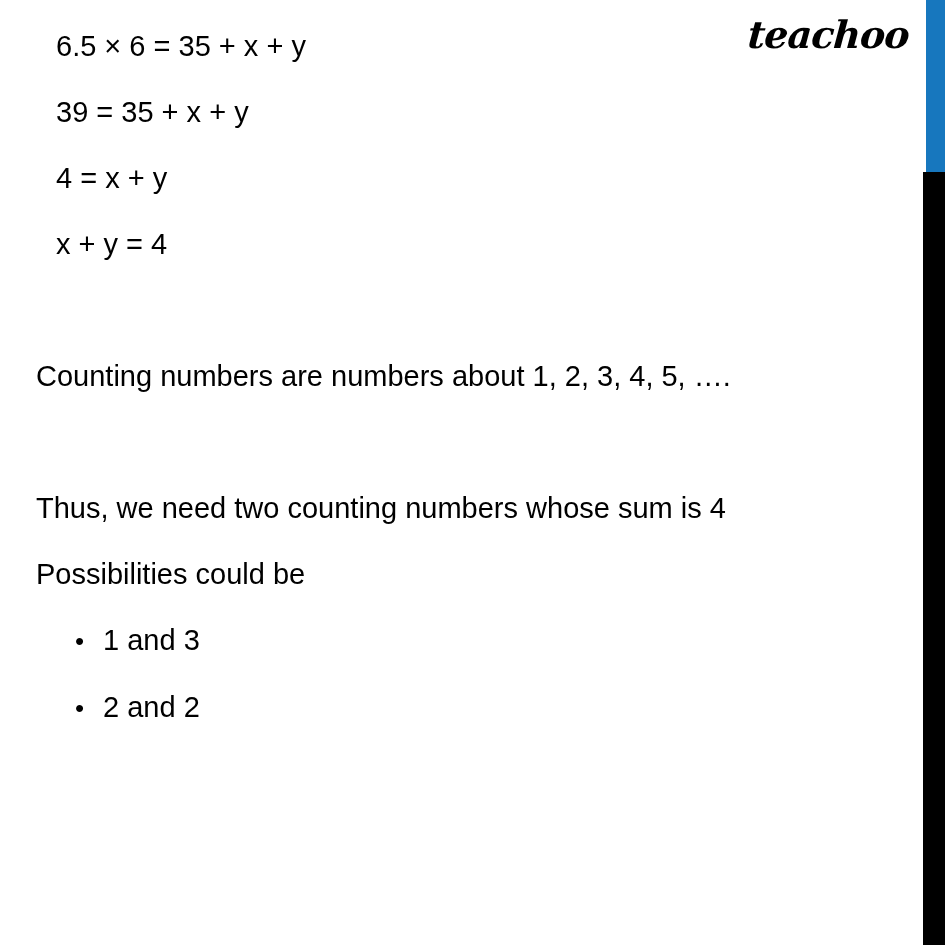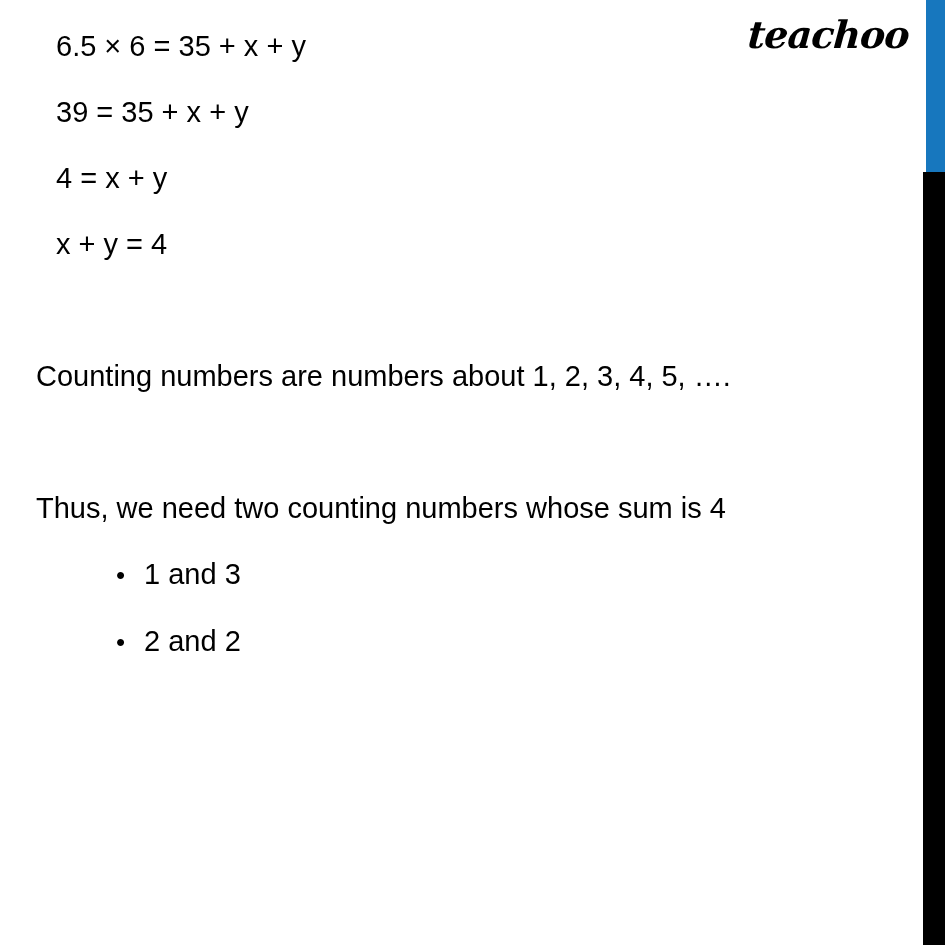--- a/index.html
+++ b/index.html
@@ -47,21 +47,21 @@
     left: 0;
     width: 920px;
   }
   .line {
     font-size: 29px;
     line-height: 66px;
     white-space: pre;
   }
   .eq    { padding-left: 56px; }
   .para  { padding-left: 36px; }
-  .blt   { padding-left: 116px; }
+  .blt   { padding-left: 75px; }
   .gap   { height: 66px; }
   .b     { font-weight: normal; }
   .bullet-glyph {
     display: inline-block;
     width: 28px;
     font-size: 26px;
   }
 </style>
 </head>
 <body>
@@ -80,19 +80,20 @@
     <div class="line eq">4 = x + y</div>
     <div class="line eq b">x + y = 4</div>
 
     <div class="gap"></div>
 
     <div class="line para"><span class="b">Counting numbers are</span><span> numbers about 1, 2, 3, 4, 5, ….</span></div>
 
     <div class="gap"></div>
 
     <div class="line para"><span>Thus, we need </span><span class="b">two counting numbers whose sum is 4</span></div>
+    <div class="line para">Possibilities could be</div>
 
     <div class="line blt"><span class="bullet-glyph">•</span><span class="b">1 and 3</span></div>
     <div class="line blt"><span class="bullet-glyph">•</span><span class="b">2 and 2</span></div>
 
 
   </div>
 </div>
 
 </body></html>

